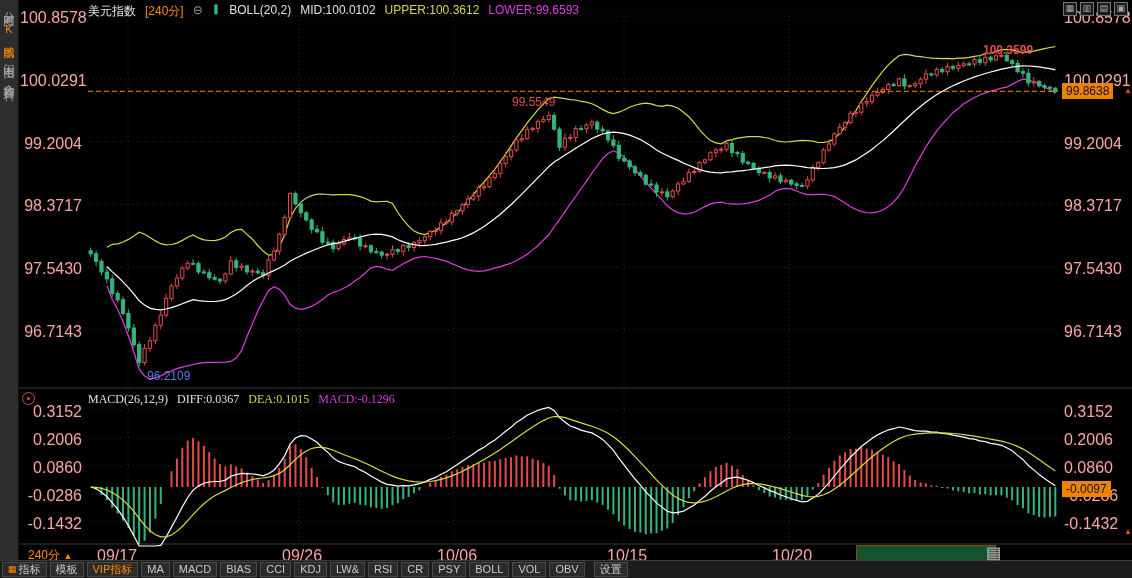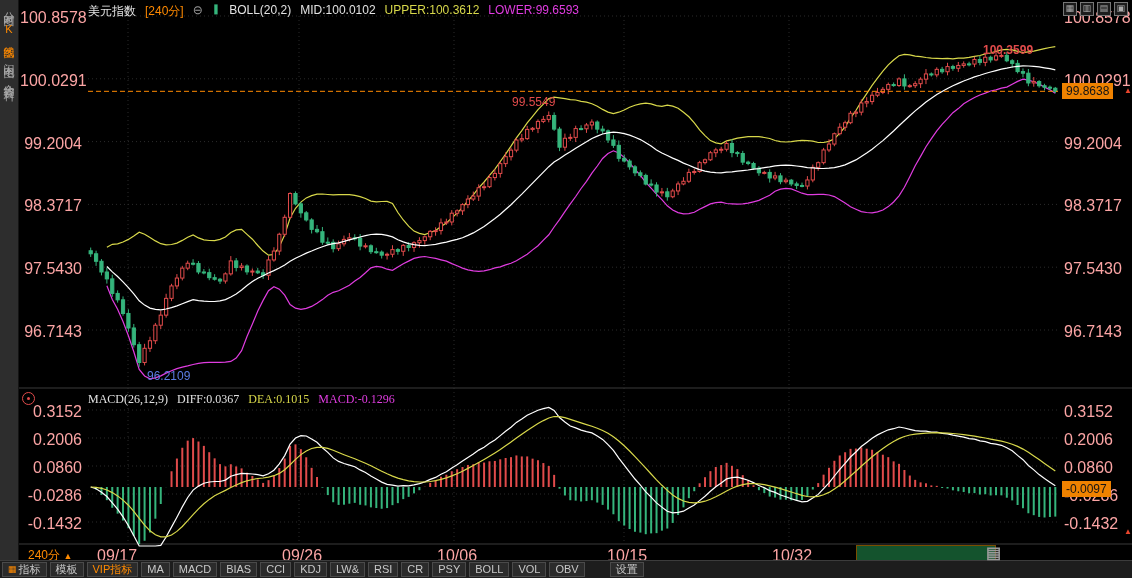--- a/index.html
+++ b/index.html
@@ -34,21 +34,21 @@
   
   #footer-period{position:absolute;left:28px;top:547px;color:#ff8a00;z-index:4;cursor:pointer;}
   #cur-time{position:absolute;left:856px;top:545px;color:#ffb04d;background:#14532d;border:1px solid #7a4e00;padding:17px 4px;z-index:4;}
   
   #watermark{position:absolute;left:986px;top:543px;color:#9a9a9a;font-size:30px;font-weight:bold;letter-spacing:1px;z-index:7;display:flex;align-items:center;gap:3px;}
   #watermark .wm-ic{font-size:16px;}
   
   #toolbar{position:absolute;left:0;top:560px;width:1132px;height:18px;background:#1d1d1d;border-top:1px solid #3c3c3c;display:flex;align-items:center;gap:3px;padding:0 2px;z-index:6;box-sizing:border-box;}
   .tbtn{border:1px solid #4a4a4a;background:#2b2b2b;color:#c8c8c8;font-size:11px;height:15px;line-height:13px;padding:0 5px;white-space:nowrap;cursor:pointer;display:flex;align-items:center;gap:2px;box-sizing:border-box;}
   .tbtn.accent{color:#ff8a00;}
-  .tbtn.gap{margin-left:22px;}
+  .tbtn.gap{margin-left:6px;}
   .tbtn .ticon{color:#ff8a00;font-size:9px;}
 </style>
 </head>
 <body>
 
 <div id="app">
 
   <svg id="chart-svg" width="1132" height="578">
       <line x1="88" y1="16" x2="1058" y2="16" stroke="#2b2b2b" stroke-dasharray="1 3"></line>
       <line x1="88" y1="78.79999999999978" x2="1058" y2="78.79999999999978" stroke="#2b2b2b" stroke-dasharray="1 3"></line>
@@ -741,14 +741,14 @@
     <div class="axl" style="left: 20px; top: 459px; width: 62px; text-align: right;">0.0860</div>
     <div class="axl" style="left: 1064px; top: 459px;">0.0860</div>
     <div class="axl" style="left: 20px; top: 487px; width: 62px; text-align: right;">-0.0286</div>
     <div class="axl" style="left: 1064px; top: 487px;">-0.0286</div>
     <div class="axl" style="left: 20px; top: 515px; width: 62px; text-align: right;">-0.1432</div>
     <div class="axl" style="left: 1064px; top: 515px;">-0.1432</div>
     <div class="axl" style="left: 97px; top: 547px;">09/17</div>
     <div class="axl" style="left: 282px; top: 547px;">09/26</div>
     <div class="axl" style="left: 437px; top: 547px;">10/06</div>
     <div class="axl" style="left: 607px; top: 547px;">10/15</div>
-    <div class="axl" style="left: 772px; top: 547px;">10/32</div>
+    <div class="axl" style="left: 772px; top: 547px;">10/20</div>
   </div>
 
 </body></html>

